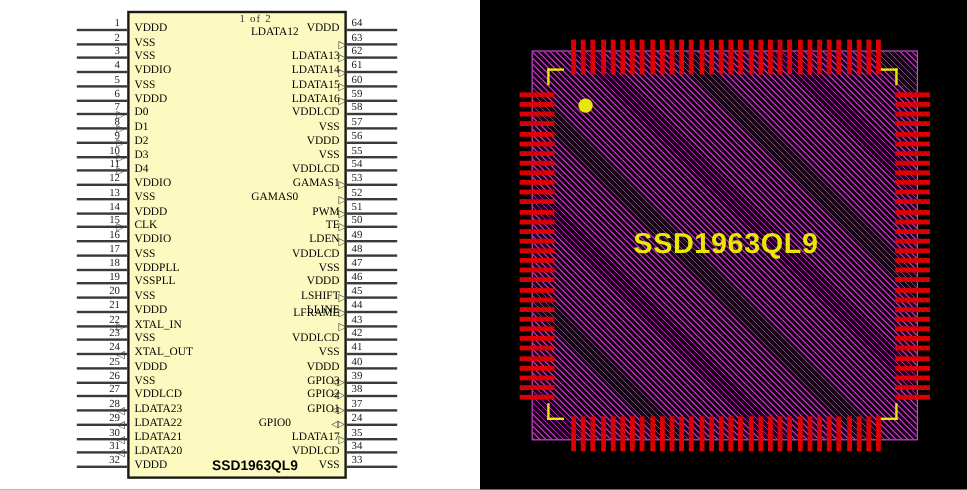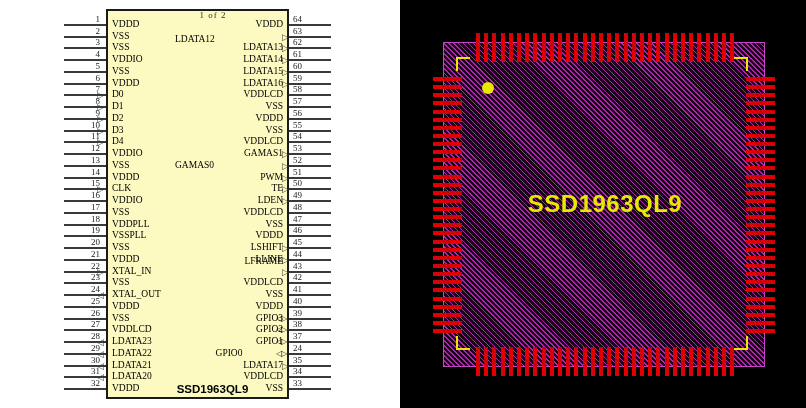--- a/index.html
+++ b/index.html
@@ -162,21 +162,21 @@
       <div class="pin-number" style="left: 62px; top: 378.002px; width: 38px; text-align: right;">32</div>
       <div class="pin-name" style="left: 112px; top: 383.002px;">VDDD</div>
     </div>
   <div id="right-pins">
       <div class="pin-line" style="left: 289px; top: 24px; width: 42px;"></div>
       <div class="pin-number" style="left: 293px; top: 14px; width: 38px; text-align: left;">64</div>
       <div class="pin-name" style="left: 175px; top: 19px; width: 108px; text-align: right;">VDDD</div>
       <div class="pin-line" style="left: 289px; top: 35.742px; width: 42px;"></div>
       <div class="pin-number" style="left: 293px; top: 25.742px; width: 38px; text-align: left;">63</div>
       <div class="pin-glyph" style="left: 282px; top: 31.742px; font-size: 9px;">▷</div>
-      <div class="pin-name" style="left: 175px; top: 34px; width: 108px; text-align: left;">LDATA12</div>
+      <div class="pin-name" style="left: 175px; top: 22px; width: 108px; text-align: center;">LDATA12</div>
       <div class="pin-line" style="left: 289px; top: 47.484px; width: 42px;"></div>
       <div class="pin-number" style="left: 293px; top: 37.484px; width: 38px; text-align: left;">62</div>
       <div class="pin-glyph" style="left: 282px; top: 43.484px; font-size: 9px;">▷</div>
       <div class="pin-name" style="left: 175px; top: 42.484px; width: 108px; text-align: right;">LDATA13</div>
       <div class="pin-line" style="left: 289px; top: 59.226px; width: 42px;"></div>
       <div class="pin-number" style="left: 293px; top: 49.226px; width: 38px; text-align: left;">61</div>
       <div class="pin-glyph" style="left: 282px; top: 55.226px; font-size: 9px;">▷</div>
       <div class="pin-name" style="left: 175px; top: 54.226px; width: 108px; text-align: right;">LDATA14</div>
       <div class="pin-line" style="left: 289px; top: 70.968px; width: 42px;"></div>
       <div class="pin-number" style="left: 293px; top: 60.968px; width: 38px; text-align: left;">60</div>
@@ -201,21 +201,21 @@
       <div class="pin-line" style="left: 289px; top: 141.42px; width: 42px;"></div>
       <div class="pin-number" style="left: 293px; top: 131.42px; width: 38px; text-align: left;">54</div>
       <div class="pin-name" style="left: 175px; top: 136.42px; width: 108px; text-align: right;">VDDLCD</div>
       <div class="pin-line" style="left: 289px; top: 153.162px; width: 42px;"></div>
       <div class="pin-number" style="left: 293px; top: 143.162px; width: 38px; text-align: left;">53</div>
       <div class="pin-glyph" style="left: 282px; top: 149.162px; font-size: 9px;">▷</div>
       <div class="pin-name" style="left: 175px; top: 148.162px; width: 108px; text-align: right;">GAMAS1</div>
       <div class="pin-line" style="left: 289px; top: 164.904px; width: 42px;"></div>
       <div class="pin-number" style="left: 293px; top: 154.904px; width: 38px; text-align: left;">52</div>
       <div class="pin-glyph" style="left: 282px; top: 160.904px; font-size: 9px;">▷</div>
-      <div class="pin-name" style="left: 175px; top: 159.904px; width: 108px; text-align: left; font-family: Liberation Serif, serif;">GAMAS0</div>
+      <div class="pin-name" style="left: 175px; top: 159.904px; width: 108px; text-align: center; font-family: Liberation Serif, serif;">GAMAS0</div>
       <div class="pin-line" style="left: 289px; top: 176.646px; width: 42px;"></div>
       <div class="pin-number" style="left: 293px; top: 166.646px; width: 38px; text-align: left;">51</div>
       <div class="pin-glyph" style="left: 282px; top: 172.646px; font-size: 9px;">▷</div>
       <div class="pin-name" style="left: 175px; top: 171.646px; width: 108px; text-align: right;">PWM</div>
       <div class="pin-line" style="left: 289px; top: 188.388px; width: 42px;"></div>
       <div class="pin-number" style="left: 293px; top: 178.388px; width: 38px; text-align: left;">50</div>
       <div class="pin-glyph" style="left: 282px; top: 184.388px; font-size: 9px;">▷</div>
       <div class="pin-name" style="left: 175px; top: 183.388px; width: 108px; text-align: right;">TE</div>
       <div class="pin-line" style="left: 289px; top: 200.13px; width: 42px;"></div>
       <div class="pin-number" style="left: 293px; top: 190.13px; width: 38px; text-align: left;">49</div>

